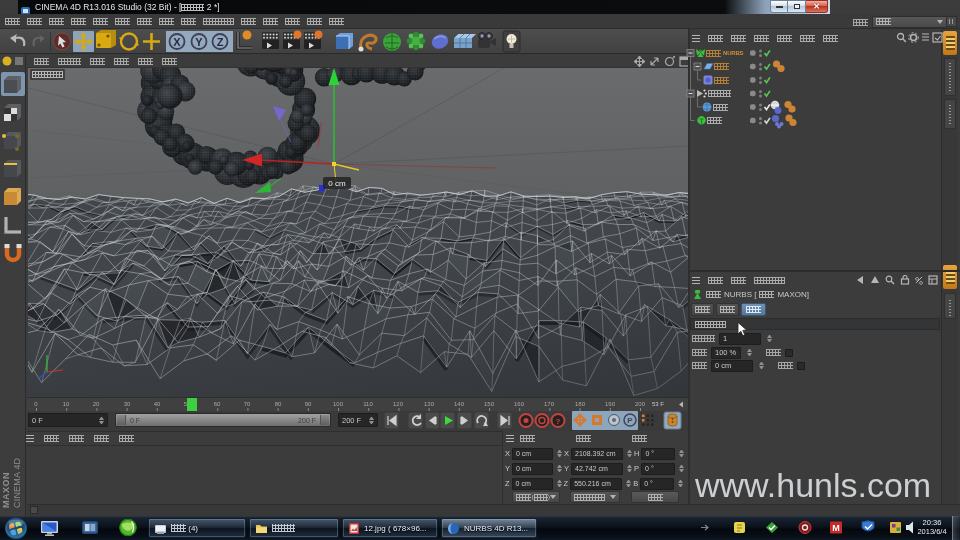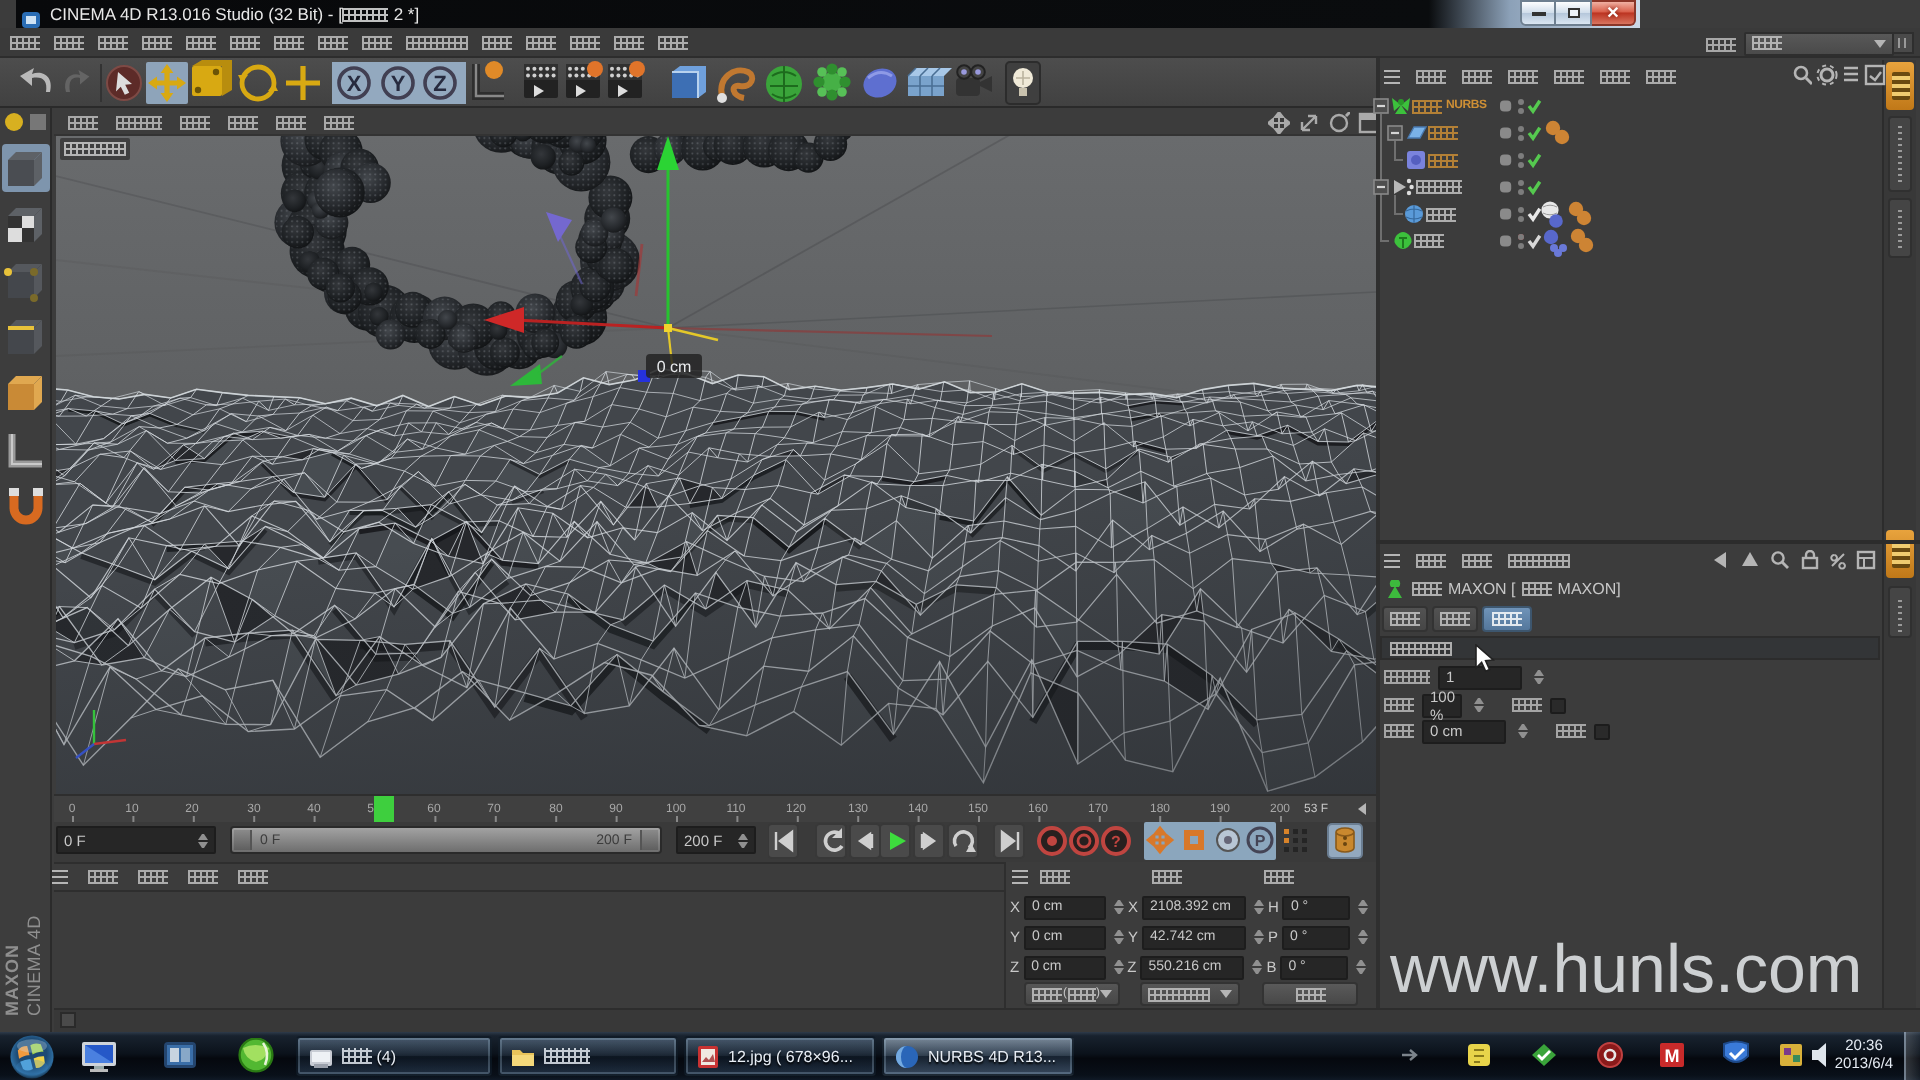--- a/index.html
+++ b/index.html
@@ -10,21 +10,21 @@
 i.zt{height:8px}
 .row{display:flex;align-items:center}
 .txt{color:#c6c6c6}
 .orange{color:#ce8f35}
 .field{background:#262626;border:1px solid #1d1d1d;color:#c9c9c9;font-size:7.5px;
  display:flex;align-items:center;padding:0 3px;border-radius:1px}
 .spin{width:5px;display:flex;flex-direction:column;justify-content:center;gap:1px;margin-left:2px}
 .spin:before{content:"";display:block;border-left:2.5px solid transparent;border-right:2.5px solid transparent;border-bottom:3px solid #909090}
 .spin:after{content:"";display:block;border-left:2.5px solid transparent;border-right:2.5px solid transparent;border-top:3px solid #909090}
 </style></head><body>
-<div class="ab" style="left:8px;top:0;width:812px;height:14px;background:linear-gradient(90deg,#08090b 0,#0a0c0e 87%,#8ca1b8 92%,#cdd9e7 100%)">
+<div class="ab" style="left:18px;top:0;width:812px;height:14px;background:linear-gradient(90deg,#08090b 0,#0a0c0e 87%,#8ca1b8 92%,#cdd9e7 100%)">
  <div class="ab" style="left:3px;top:2px;width:10px;height:10px">
   <svg width="10" height="10">
         <rect x="0" y="1" width="9" height="8" rx="2" fill="#2a6db5"></rect>
         <rect x="2" y="3" width="5" height="4" fill="#cfe3f5"></rect>
       </svg>
  </div>
  <div class="ab txt" style="left:17px;top:2px;font-size:8.5px;color:#e8e8e8;white-space:nowrap">CINEMA 4D R13.016 Studio (32 Bit) - [<i class="z" style="width:23px;color:#e8e8e8"></i> 2 *]</div>
  <div class="ab" style="right:2px;top:0;width:58px;height:13px;display:flex">
   <div style="width:18px;height:13px;background:linear-gradient(#fdfeff,#cfdcea 50%,#b4c6da 50%,#dbe6f2);border:1px solid #6e7f90;border-radius:0 0 0 3px;display:flex;align-items:center;justify-content:center">
         <div style="width:7px;height:2px;background:#333"></div>
@@ -964,21 +964,21 @@
 <svg width="10" height="10">
       <rect x="1" y="1" width="8" height="8" fill="none" stroke="#b5b5b5" stroke-width="1.2"></rect>
       <path d="M1,4 h8 M4,4 v5" stroke="#b5b5b5" stroke-width="1"></path>
     </svg>
 </div>
 <div class="ab row" style="left:692px;top:289px;height:11px;color:#c8c8c8;font-size:8px;gap:3px">
 <svg width="11" height="10">
       <path d="M2,9 l3.5,-6 3.5,6 Z M3.5,3.5 a2.6,2.6 0 1 1 4,0" fill="#3dba3d"></path>
     </svg>
 <i class="z " style="width:15px"></i>
-    <span>MAXON [</span>
+    <span>NURBS [</span>
     <i class="z " style="width:15px"></i>
     <span>MAXON]</span>
   </div>
 <div class="ab row" style="left:691px;top:303px;height:13px;gap:2px;font-size:8px">
 <div class="row" style="height:13px;padding:0 3px;background:linear-gradient(#525252,#464646);border:1px solid #333;border-radius:2px;color:#c8c8c8">
       <i class="z " style="width:15px"></i>
     </div>
 <div class="row" style="height:13px;padding:0 3px;background:linear-gradient(#525252,#464646);border:1px solid #333;border-radius:2px;color:#c8c8c8">
       <i class="z " style="width:15px"></i>
     </div>
@@ -989,21 +989,21 @@
 <div class="ab row" style="left:690px;top:318px;width:250px;height:12px;background:#333537;border:1px solid #2c2c2c;color:#c8c8c8;padding-left:4px">
     <i class="z " style="width:31px"></i>
   </div>
 <div class="ab row" style="left:692px;top:332px;height:13px;gap:4px;color:#bdbdbd">
     <i class="z " style="width:23px"></i>
     <div class="field" style="width:42px;height:12px">1</div>
     <span class="spin"></span>
   </div>
 <div class="ab row" style="left:692px;top:346px;height:13px;gap:4px;color:#bdbdbd">
     <i class="z " style="width:15px"></i>
-    <div class="field" style="width:20px;height:12px">100 %</div>
+    <div class="field" style="width:30px;height:12px">100 %</div>
     <span class="spin"></span>
     <span style="margin-left:6px"></span>
     <i class="z " style="width:15px"></i>
     <span style="display:inline-block;width:8px;height:8px;background:#2a2a2a;border:1px solid #1c1c1c;border-radius:1px"></span>
   </div>
 <div class="ab row" style="left:692px;top:359px;height:13px;gap:4px;color:#bdbdbd">
     <i class="z " style="width:15px"></i>
     <div class="field" style="width:42px;height:12px">0 cm</div>
     <span class="spin"></span>
     <span style="margin-left:6px"></span>

